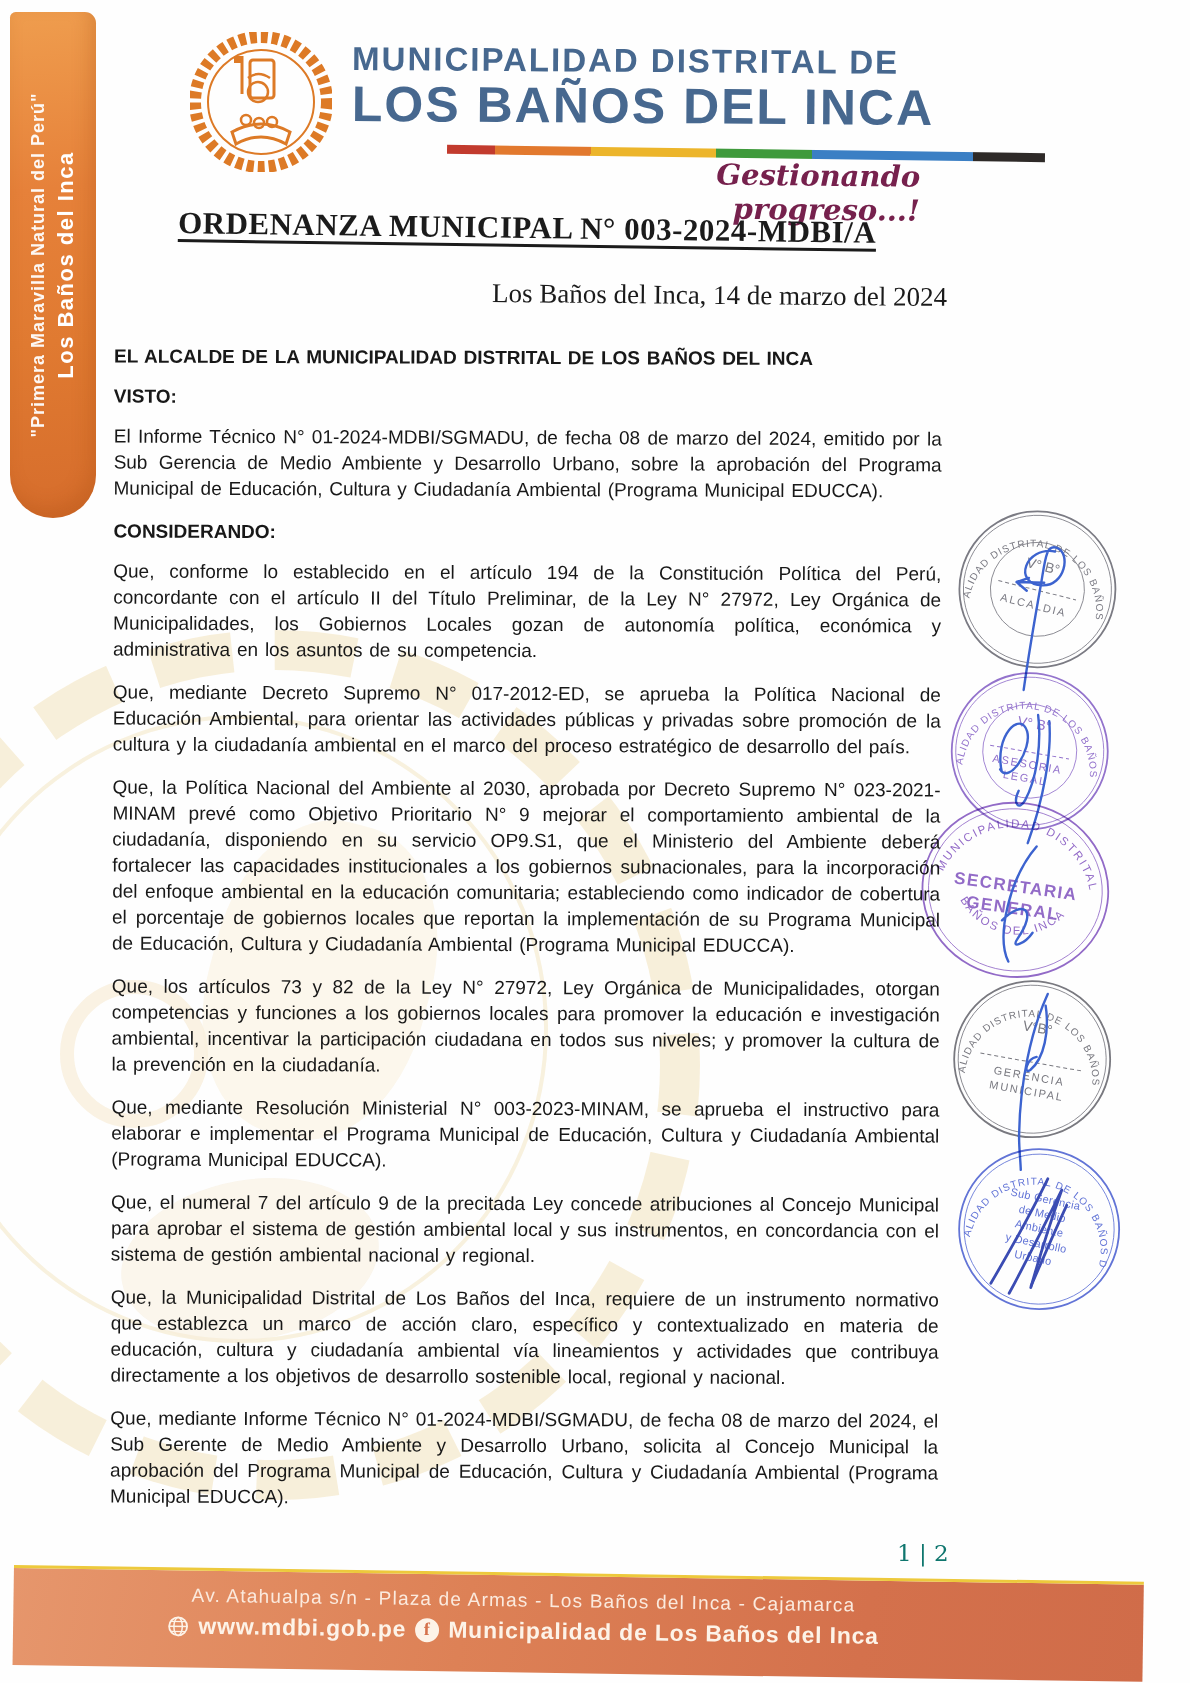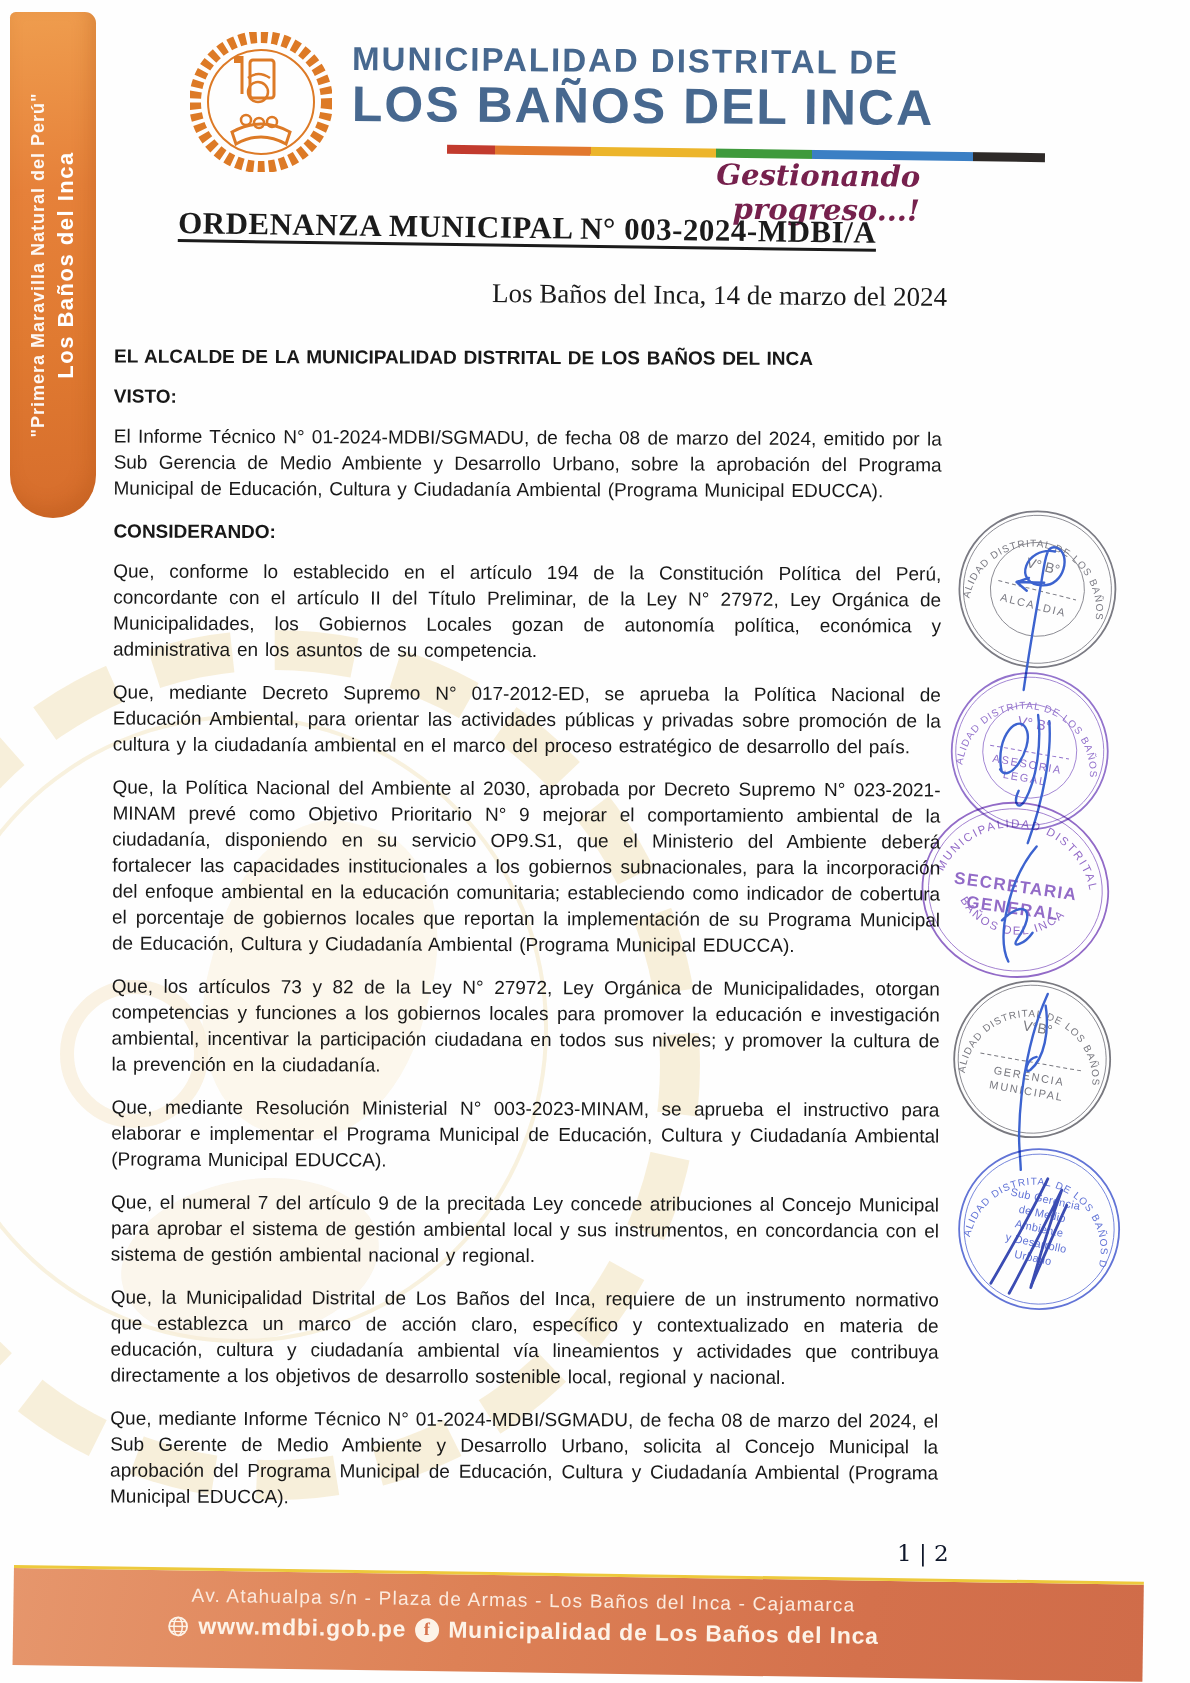--- a/index.html
+++ b/index.html
@@ -108,21 +108,21 @@
   .footer-line1{font-size:19px; letter-spacing:1.2px; color:#fbeade;}
   .footer-line2{font-size:23px; font-weight:bold; letter-spacing:.8px; margin-top:6px;
     display:flex; align-items:center; justify-content:center; gap:9px;}
   .fb-icon{
     display:inline-flex; width:24px; height:24px; border-radius:50%; background:#fdf3e8;
     color:#d4714c; font-weight:bold; font-size:18px; align-items:center; justify-content:center;
     font-family:"Liberation Serif",serif;
   }
   .page-indicator{
     position:absolute; left:897px; top:1540px; z-index:7;
-    font-family:"DejaVu Serif", serif; font-size:23px; color:#0f172a;
+    font-family:"DejaVu Serif", serif; font-size:23px; color:#0f766e;
   }
 </style>
 </head>
 <body>
 
 <div class="page">
 
   <div class="wm wm-ring"></div>
   <div class="wm wm-ring2"></div>
   <div class="wm wm-blob1"></div>

